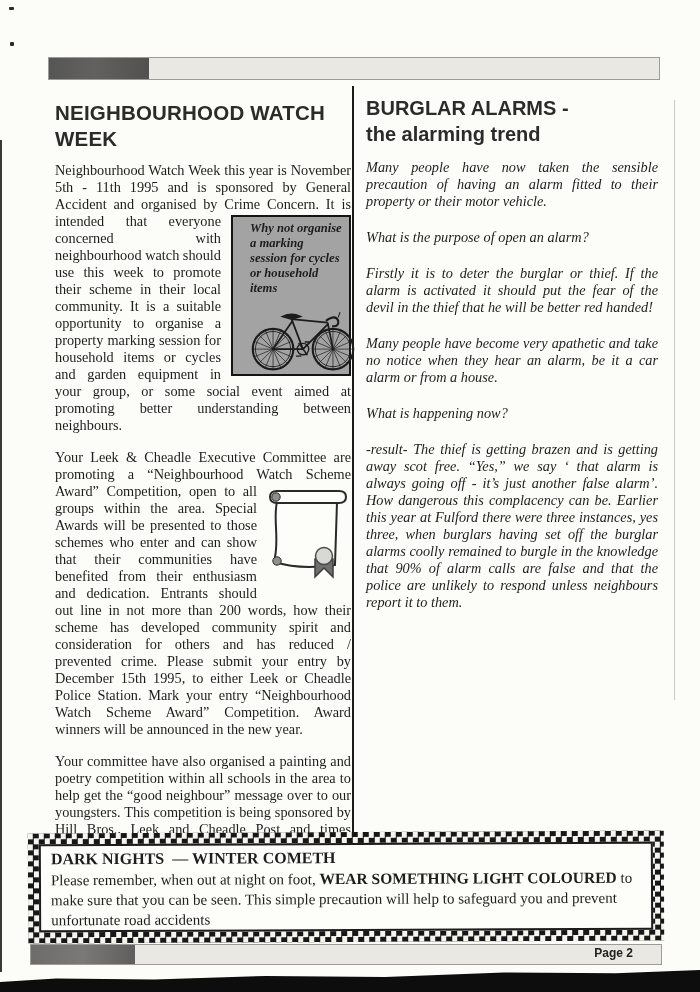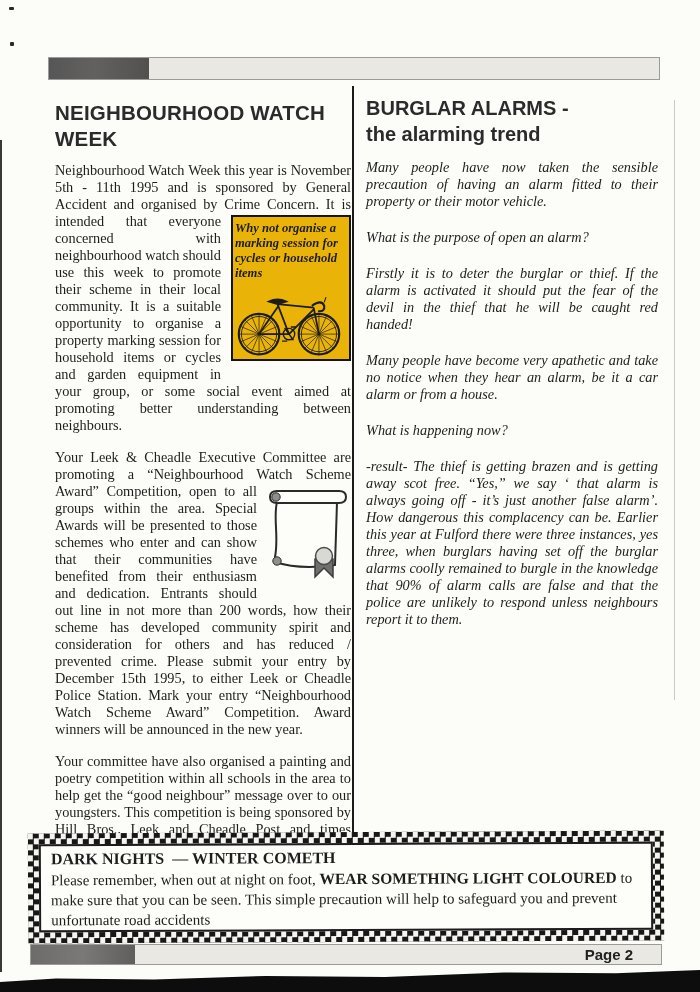--- a/index.html
+++ b/index.html
@@ -20,36 +20,36 @@
     clip-path:polygon(0 62%,8% 48%,22% 52%,38% 38%,55% 42%,72% 25%,88% 28%,100% 15%,100% 100%,0 100%);}
   
   .bar{position:absolute;background:#e9e8e3;border:1px solid #9b9b97;box-sizing:border-box;}
   .top-bar{left:48px;top:57px;width:612px;height:23px;}
   .bar-dark{position:absolute;left:0;top:0;bottom:0;width:100px;
     background:linear-gradient(90deg,#565656 0%,#636160 45%,#525150 100%);}
   .footer-bar{left:30px;top:944px;width:632px;height:21px;display:flex;align-items:center;}
   .footer-dark{position:absolute;left:0;top:0;bottom:0;width:104px;
     background:linear-gradient(90deg,#6e6c6a 0%,#7b7977 50%,#5f5e5c 100%);}
   .page-num{position:absolute;right:28px;top:1px;
-    font-family:"Liberation Sans",sans-serif;font-weight:bold;font-size:15px;color:#222;}
+    font-family:"Liberation Sans",sans-serif;font-weight:bold;font-size:12px;color:#222;}
   
   .divider{position:absolute;left:352px;top:86px;height:748px;width:2px;background:#1a1a1a;}
   .col{position:absolute;text-align:justify;font-size:14.3px;line-height:17px;}
   .left-col{left:55px;top:92px;width:296px;}
   .right-col{left:366px;top:95px;width:292px;}
   h1,.h2{font-family:"Liberation Sans",sans-serif;font-weight:bold;color:#2b2b2b;text-align:left;}
   h1{font-size:20.5px;line-height:26px;margin:8px 0 10px 0;letter-spacing:.2px;}
   .h2{font-size:20px;line-height:26px;}
   .h2-block{margin:0 0 12px 0;}
   .col p{margin:0 0 15px 0;}
   .right-col p{margin:0 0 19px 0;font-style:italic;}
   .warning{font-weight:bold;font-size:15.2px;line-height:20px;}
   
   .bike-box{float:right;display:block;width:120px;margin:2px 0 6px 10px;
-    border:2px solid #141414;background:#eab308;box-sizing:border-box;padding:4px 6px 2px 2px;}
+    border:2px solid #141414;background:#a3a3a3;box-sizing:border-box;padding:4px 6px 2px 17px;}
   .bike-text{display:block;font-weight:bold;font-style:italic;font-size:12.6px;line-height:15px;text-align:left;}
   .bike-svg{display:block;margin:2px auto 0 auto;}
   
   .scroll-float{float:right;display:block;width:86px;margin:2px 0 4px 8px;}
   
   .notice-outer{position:absolute;left:28px;top:832px;width:636px;height:110px;box-sizing:border-box;
     padding:11px;background:repeating-conic-gradient(#171717 0% 25%,#f5f4ef 0% 50%);background-size:11px 11px;
     transform:rotate(-.25deg);}
   .notice-inner{width:100%;height:100%;box-sizing:border-box;background:#fdfdf9;border:2px solid #1c1c1c;
     padding:2px 10px 4px 10px;}
@@ -124,21 +124,21 @@
     <p>Your committee have also organised a painting and poetry competition within all schools in the area to help get the “good neighbour” message over to our youngsters. This competition is being sponsored by Hill Bros., Leek and Cheadle Post and times newspapers. We are hoping for a good response to both competitions!</p>
   </div>
 
   <div class="col right-col">
     <div class="h2-block">
       <div class="h2">BURGLAR ALARMS -</div>
       <div class="h2">the alarming trend</div>
     </div>
     <p>Many people have now taken the sensible precaution of having an alarm fitted to their property or their motor vehicle.</p>
     <p>What is the purpose of open an alarm?</p>
-    <p>Firstly it is to deter the burglar or thief. If the alarm is activated it should put the fear of the devil in the thief that he will be caught red handed!</p>
+    <p>Firstly it is to deter the burglar or thief. If the alarm is activated it should put the fear of the devil in the thief that he will be better red handed!</p>
     <p>Many people have become very apathetic and take no notice when they hear an alarm, be it a car alarm or from a house.</p>
     <p>What is happening now?</p>
     <p>-result- The thief is getting brazen and is getting away scot free. “Yes,” we say ‘ that alarm is always going off - it’s just another false alarm’. How dangerous this complacency can be. Earlier this year at Fulford there were three instances, yes three, when burglars having set off the burglar alarms coolly remained to burgle in the knowledge that 90% of alarm calls are false and that the police are unlikely to respond unless neighbours report it to them.</p>
   </div>
 
   <div class="notice-outer">
     <div class="notice-inner">
       <div class="notice-title">DARK NIGHTS  — WINTER COMETH</div>
       <div class="notice-body">
         <span>Please remember, when out at night on foot, </span><b>WEAR SOMETHING LIGHT COLOURED</b><span> to make sure that you can be seen. This simple precaution will help to safeguard you and prevent unfortunate road accidents</span>

